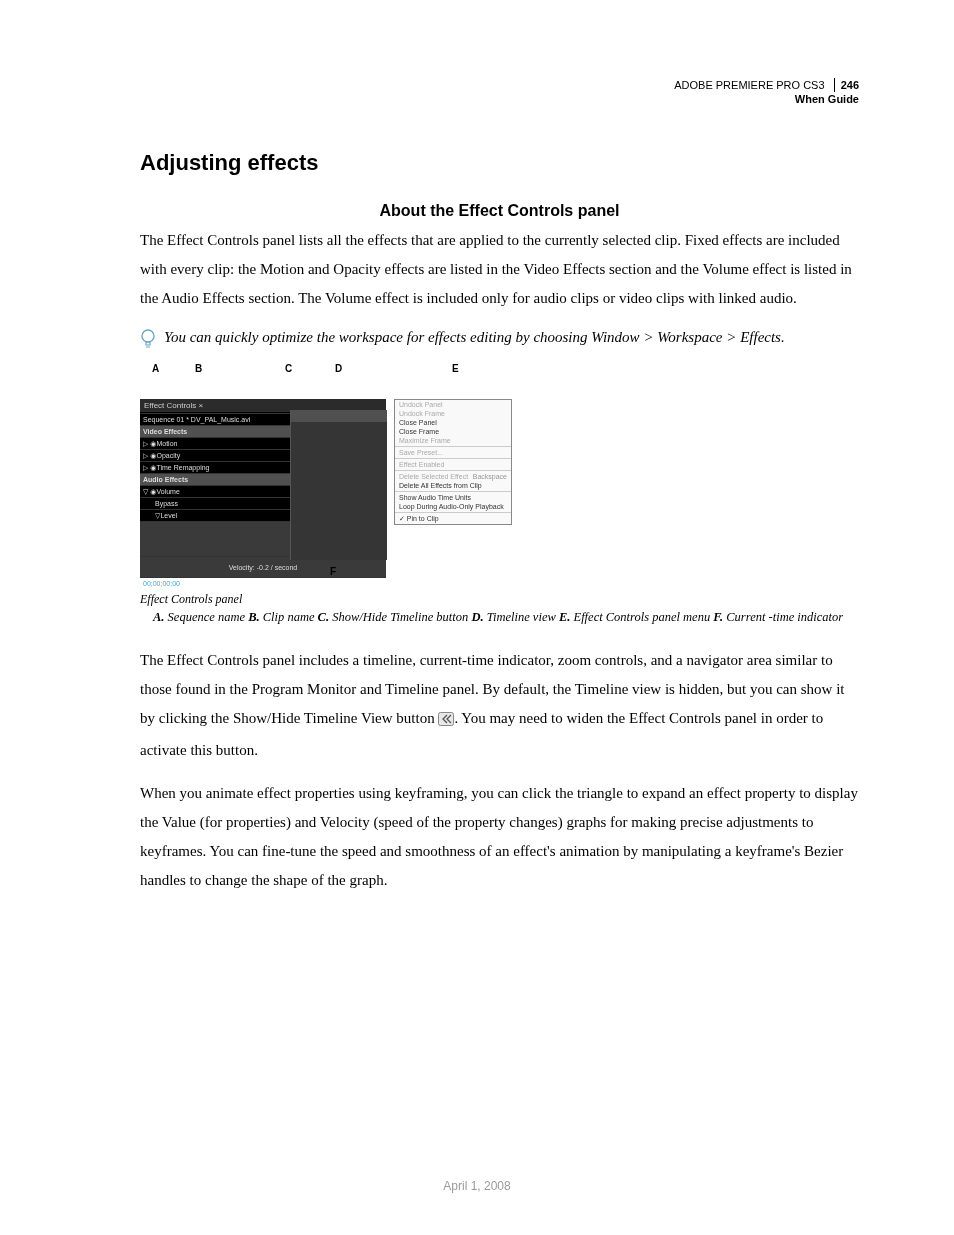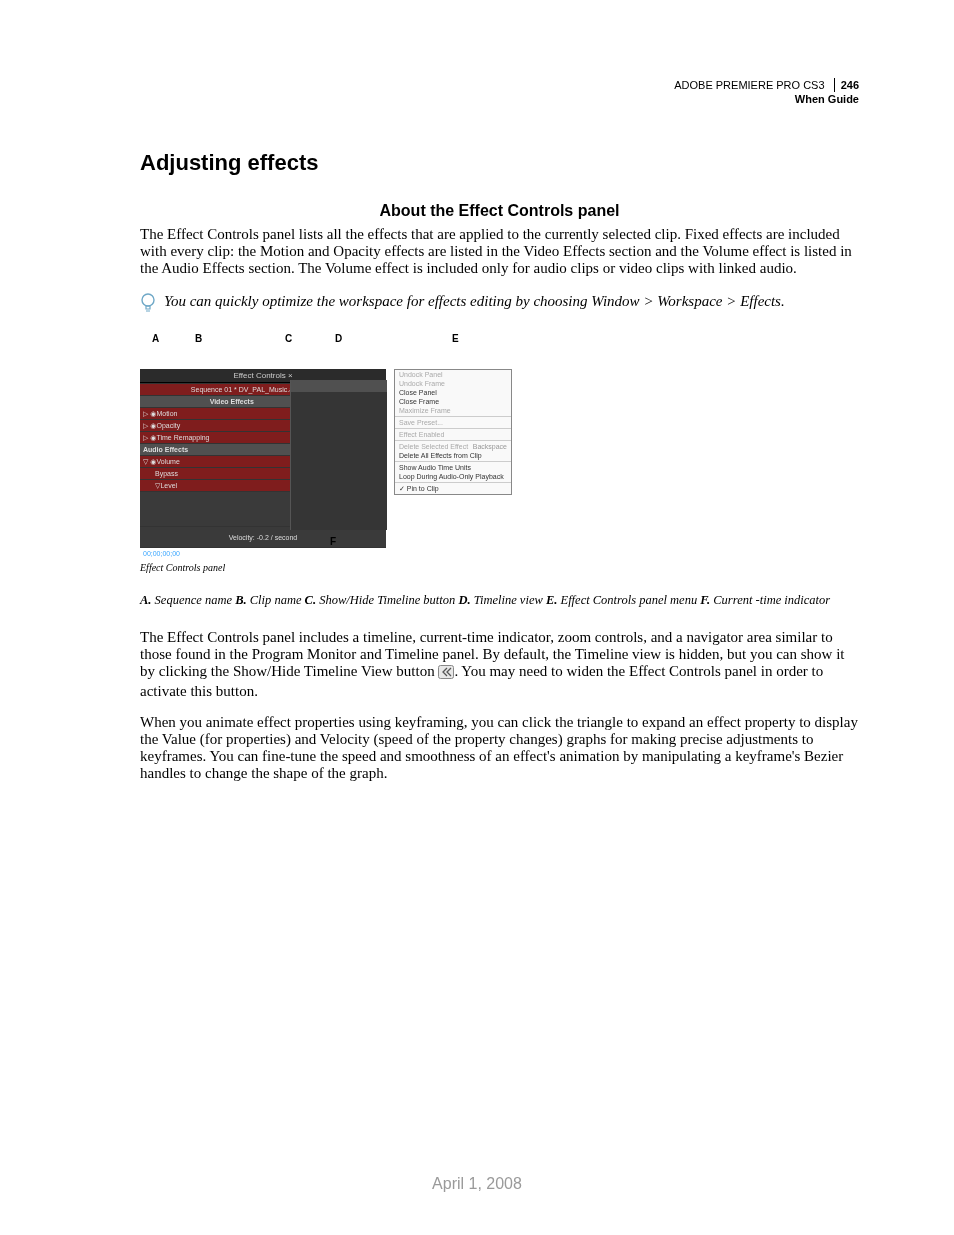--- a/index.html
+++ b/index.html
@@ -5,38 +5,38 @@
   html,body{margin:0;padding:0;background:#fff;color:#000;font-family:"Minion Pro","Times New Roman",Georgia,serif;}
   .page{width:954px;height:1223px;margin:0 auto;position:relative;box-sizing:border-box;padding:80px 95px 3px 140px;}
   
   .hdr{position:absolute;top:78px;right:95px;text-align:right;font-family:"Myriad Pro",Arial,sans-serif;font-size:11px;line-height:14px;}
   .hdr-line1{white-space:nowrap;}
   .hdr-pagenum{display:inline-block;border-left:1px solid #000;padding-left:6px;margin-left:6px;font-weight:700;}
   .hdr-line2{font-weight:700;}
   
   h1{font-family:"Myriad Pro",Arial,sans-serif;font-weight:700;font-size:22px;margin:70px 0 26px 0;}
   h2{font-family:"Myriad Pro",Arial,sans-serif;font-weight:700;font-size:16px;margin:0 0 6px 0;text-align:center;}
-  p{font-size:15px;line-height:17px;margin:0 0 14px 0;}
-  .tip{display:flex;align-items:flex-start;margin:6px 0 18px 0;}
+  p{font-size:15px;line-height:29px;margin:0 0 14px 0;}
+  .tip{display:flex;align-items:flex-start;margin:6px 0 12px 0;}
   .tip svg{flex:0 0 auto;margin:2px 8px 0 0;}
   .tip-text{font-style:italic;font-size:15px;line-height:21px;}
   
   .figure{margin:6px 0 10px 0;}
   .callouts{position:relative;height:18px;font-family:"Myriad Pro",Arial,sans-serif;font-weight:700;font-size:10px;}
   .callouts span{position:absolute;top:0;}
-  .cap-title{font-style:italic;font-size:10px;margin:10px 0 19px 0;}
-  .cap-legend{font-style:italic;font-size:12.5px;line-height:17px;margin:0 0 20px 0;}
+  .cap-title{font-style:italic;font-size:12px;margin:10px 0 2px 0;}
+  .cap-legend{font-style:italic;font-size:12.5px;line-height:17px;margin:0 0 20px 13px;}
   .cap-legend b{font-style:italic;font-weight:700;}
   
   .inline-icon{display:inline-block;vertical-align:-3px;}
   
-  .footer{position:absolute;bottom:30px;left:0;right:0;text-align:center;font-size:16px;color:#9a9a9a;font-family:Arial,sans-serif;}
+  .footer{position:absolute;bottom:30px;left:0;right:0;text-align:center;font-size:12px;color:#9a9a9a;font-family:Arial,sans-serif;}
   
   .panel-outer{position:relative;width:370px;height:185px;}
-  .panel{position:absolute;left:0;top:18px;width:246px;height:167px;background:#7f1d1d;font-family:Arial,sans-serif;font-size:7px;color:#ddd;text-align:center;}
+  .panel{position:absolute;left:0;top:18px;width:246px;height:167px;background:#000000;font-family:Arial,sans-serif;font-size:7px;color:#ddd;}
   .panel-tab{background:#2b2b2b;color:#ccc;padding:2px 4px;font-size:8px;border-bottom:1px solid #000;}
   .panel-row{display:flex;align-items:center;height:11px;padding:0 3px;border-top:1px solid #333;}
   .panel-row.h{background:#505050;font-weight:700;}
   .panel-row .grow{flex:1;}
   .panel-row .tc{color:#3aa6ff;}
   .timeline{position:absolute;left:150px;top:29px;width:96px;height:150px;background:#353535;border-left:1px solid #555;}
   .timeline::before{content:"";position:absolute;left:0;right:0;top:0;height:12px;background:#505050;}
   .menu{position:absolute;left:254px;top:18px;width:116px;background:#f9f9f9;border:1px solid #888;font-family:Arial,sans-serif;font-size:7px;color:#333;}
   .menu .mi{padding:1px 4px;white-space:nowrap;}
   .menu .mi.dis{color:#aaa;}

